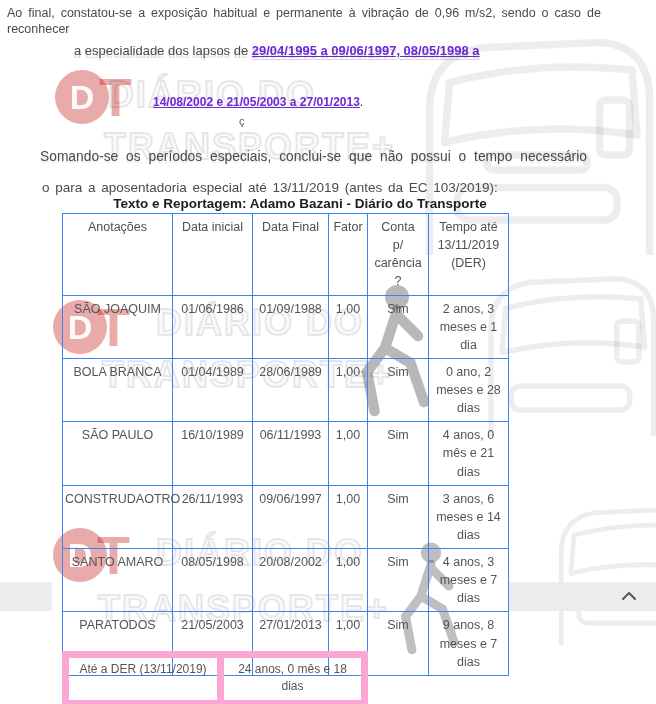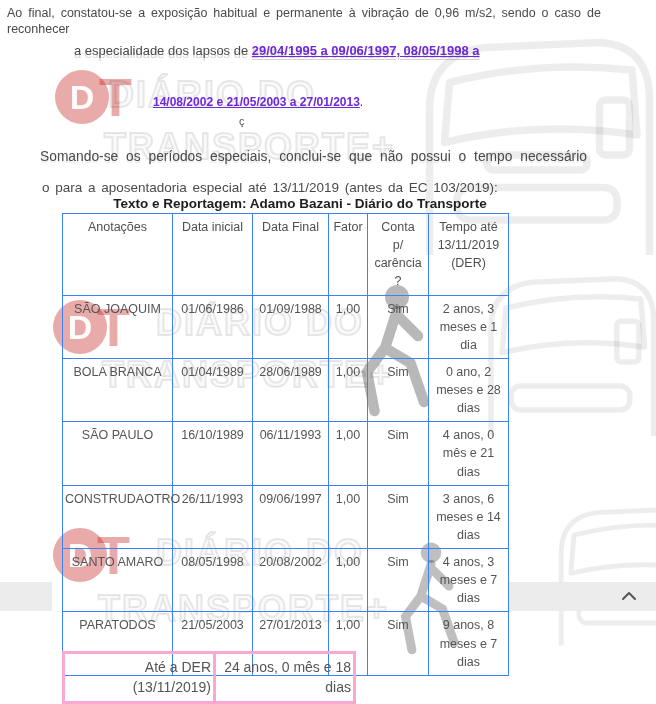--- a/index.html
+++ b/index.html
@@ -47,22 +47,22 @@
   table{border-collapse:collapse;table-layout:fixed;position:absolute;background:transparent;}
   .main-table{left:62px;top:213px;width:446px;}
   .main-table th,.main-table td{
     border:1px solid #3b82f6;text-align:center;vertical-align:top;
     font-size:12.5px;line-height:1.45;color:#555;padding:4px 2px;
   }
   .main-table th{font-weight:normal;color:#4f4f4f;white-space:pre-line;height:63px;}
   .main-table td{height:51px;}
   .footer-table{left:62px;top:651px;}
   .footer-table td{
-    border:3px solid #f9a8d4;text-align:right;vertical-align:top;
-    font-size:14px;line-height:1.45;color:#555;padding:3px 2px;height:36px;
+    border:7px solid #f9a8d4;text-align:center;vertical-align:top;
+    font-size:12px;line-height:1.45;color:#555;padding:3px 2px;height:36px;
   }
   .ft-label{width:144px;}
   .ft-value{width:133px;}
 
   
   .bar-seg{position:absolute;top:582px;height:29px;background:#ececec;}
   .bar-left{left:0;width:52px;}
   .bar-right{left:509px;width:147px;}
   .chev{position:absolute;left:112px;top:8px;}
 </style>

